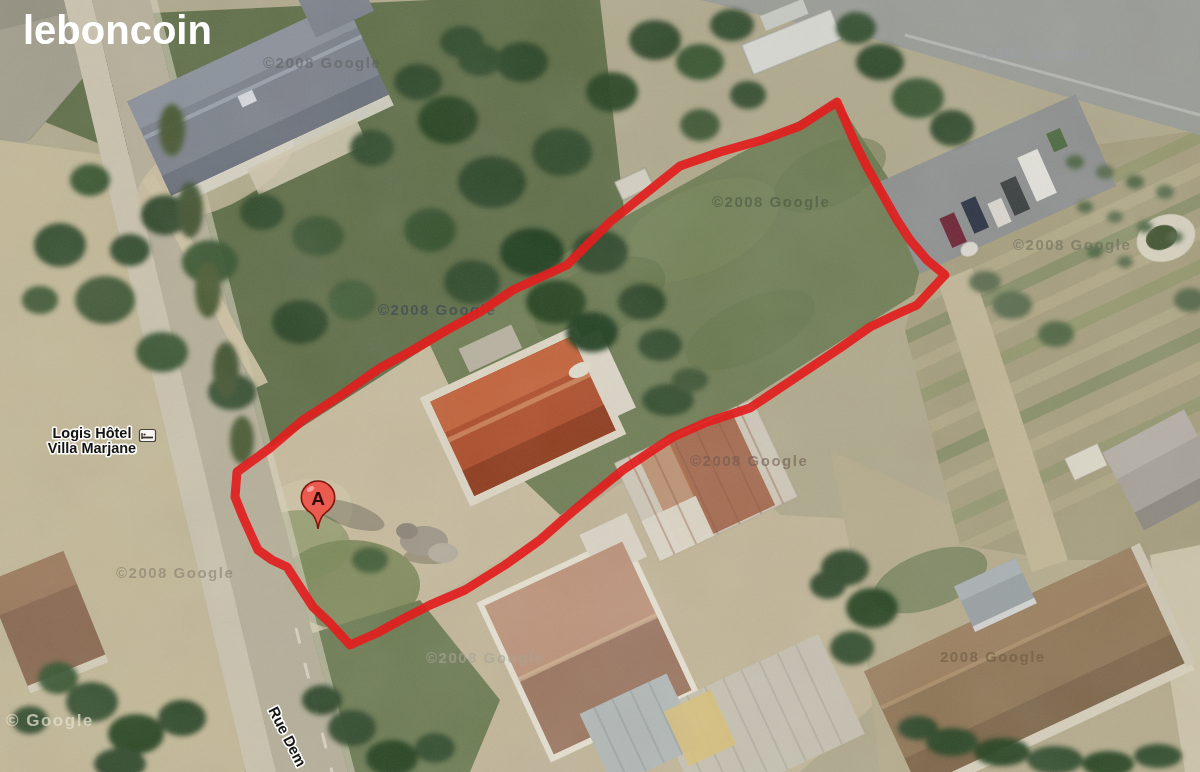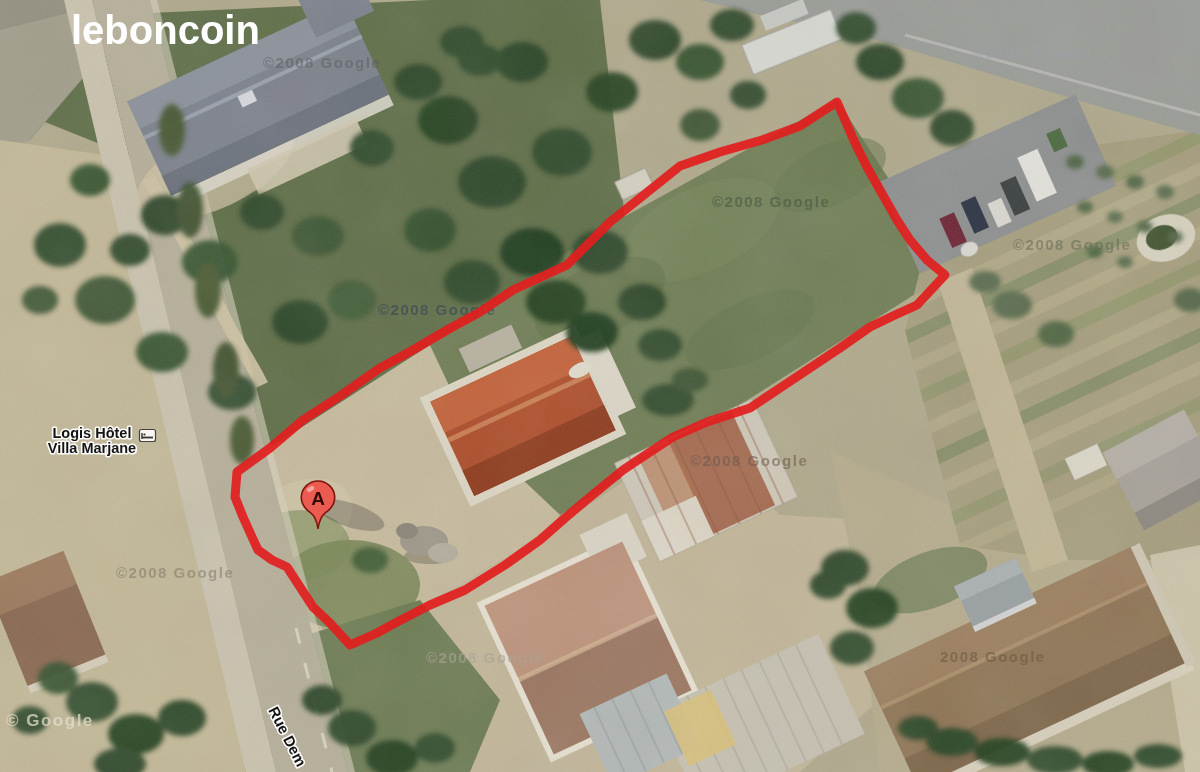--- a/index.html
+++ b/index.html
@@ -1,20 +1,20 @@
 <!DOCTYPE html>
 <html><head>
 <meta charset="utf-8">
 <style>
   html,body{margin:0;padding:0;background:#222;}
   .stage{position:relative;width:1200px;height:772px;overflow:hidden;
          background:#b0a98c;font-family:"Liberation Sans",sans-serif;}
   .stage svg{position:absolute;left:0;top:0;}
   .logo{position:absolute;left:23px;top:10px;color:#ffffff;font-size:40px;
-        font-weight:bold;letter-spacing:0px;line-height:1;user-select:none;margin-left:48px;}
+        font-weight:bold;letter-spacing:0px;line-height:1;user-select:none;}
   text{font-family:"Liberation Sans",sans-serif;}
   .halo{paint-order:stroke;stroke:#ffffff;stroke-width:3.2px;stroke-linejoin:round;
         stroke-opacity:.95;font-weight:bold;fill:#141414;}
   .poi{font-size:14.5px;}
   .street{font-size:15px;}
   .wm{font-size:15px;font-weight:bold;letter-spacing:1.5px;}
   .wm-big{font-size:17px;}
   .mletter{font-size:19px;font-weight:bold;fill:#330b05;}
 </style>
 </head>

